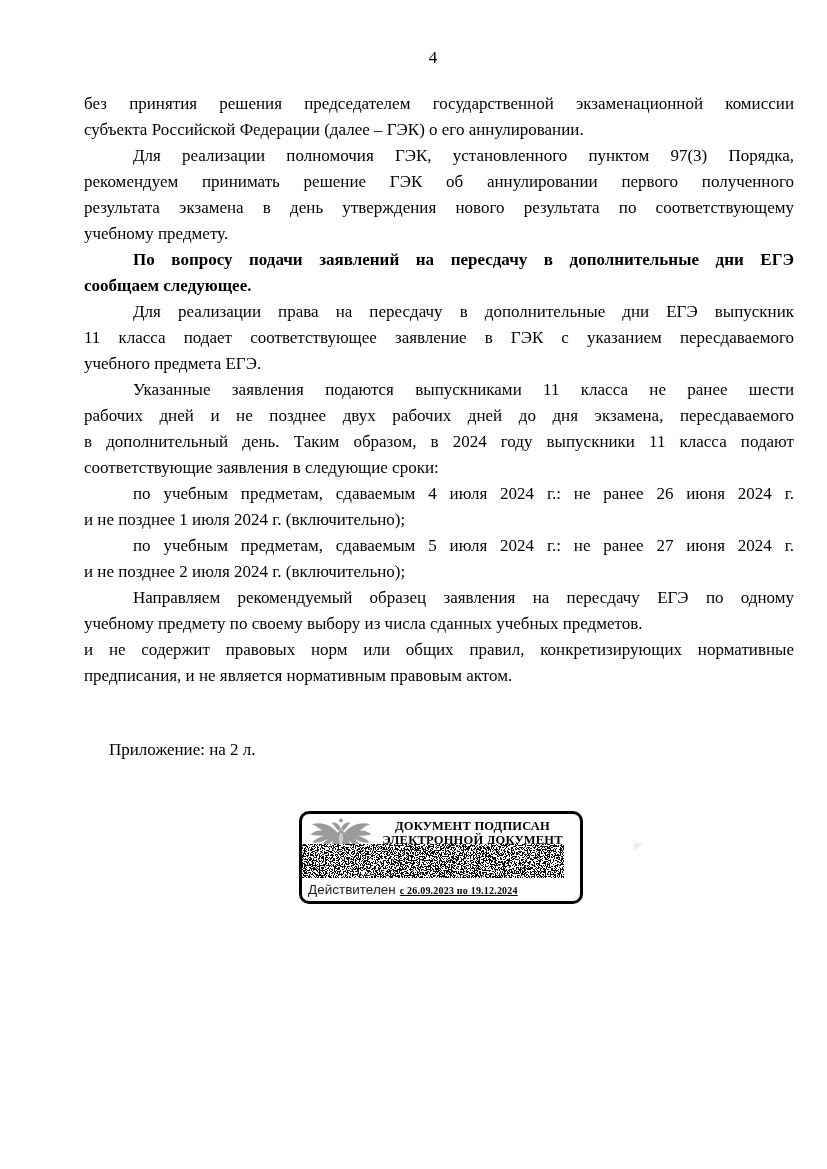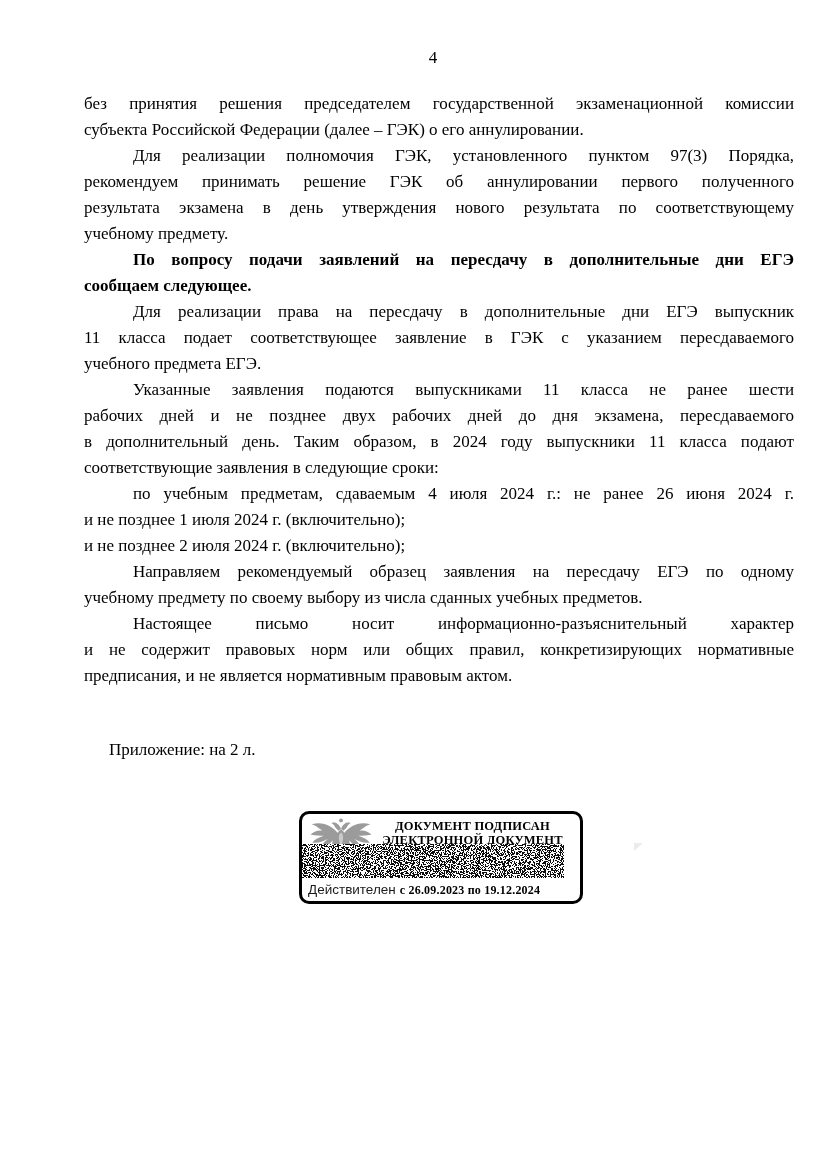--- a/index.html
+++ b/index.html
@@ -72,23 +72,24 @@
     position: absolute;
     left: 6px; top: 66px;
     white-space: nowrap;
   }
   .validity-label {
     font-family: "Liberation Sans", sans-serif;
     font-size: 13.5px;
     color: #1a1a1a;
   }
   .validity-period {
-    font-size: 12px;
+    font-size: 10px;
     font-weight: bold;
     letter-spacing: 0.2px;
+    text-decoration: underline;
   }
   .artifact {
     position: absolute;
     left: 634px; top: 843px;
     width: 0; height: 0;
     border-left: 9px solid #ececec;
     border-bottom: 8px solid transparent;
   }
 </style>
 </head>
@@ -109,24 +110,24 @@
       <div class="line bold last">сообщаем следующее.</div>
       <div class="line indent">Для реализации права на пересдачу в дополнительные дни ЕГЭ выпускник</div>
       <div class="line">11 класса подает соответствующее заявление в ГЭК с указанием пересдаваемого</div>
       <div class="line last">учебного предмета ЕГЭ.</div>
       <div class="line indent">Указанные заявления подаются выпускниками 11 класса не ранее шести</div>
       <div class="line">рабочих дней и не позднее двух рабочих дней до дня экзамена, пересдаваемого</div>
       <div class="line">в дополнительный день. Таким образом, в 2024 году выпускники 11 класса подают</div>
       <div class="line last">соответствующие заявления в следующие сроки:</div>
       <div class="line indent">по учебным предметам, сдаваемым 4 июля 2024 г.: не ранее 26 июня 2024 г.</div>
       <div class="line last">и не позднее 1 июля 2024 г. (включительно);</div>
+      <div class="line indent">по учебным предметам, сдаваемым 5 июля 2024 г.: не ранее 27 июня 2024 г.</div>
       <div class="line last">и не позднее 2 июля 2024 г. (включительно);</div>
       <div class="line indent">Направляем рекомендуемый образец заявления на пересдачу ЕГЭ по одному</div>
       <div class="line last">учебному предмету по своему выбору из числа сданных учебных предметов.</div>
-      <div class="line indent">Настоящее письмо носит информационно-разъяснительный характер</div>
       <div class="line">и не содержит правовых норм или общих правил, конкретизирующих нормативные</div>
       <div class="line last">предписания, и не является нормативным правовым актом.</div>
     </div>
 
   <div class="attachment">Приложение: на 2 л.</div>
 
   <div class="stamp">
     <svg class="stamp-eagle" viewBox="0 0 100 66" xmlns="http://www.w3.org/2000/svg">
       <g fill="#9b9b9b">
         <path d="M48 30 C36 14 20 8 4 13 C13 16 15 20 21 23 C12 22 7 25 2 29 C11 31 17 31 23 31 C14 34 8 37 5 42 C16 43 23 39 29 36 C22 42 18 47 17 53 C27 49 33 43 37 38 C35 46 36 51 39 57 C44 50 46 44 47 38 Z"></path>

